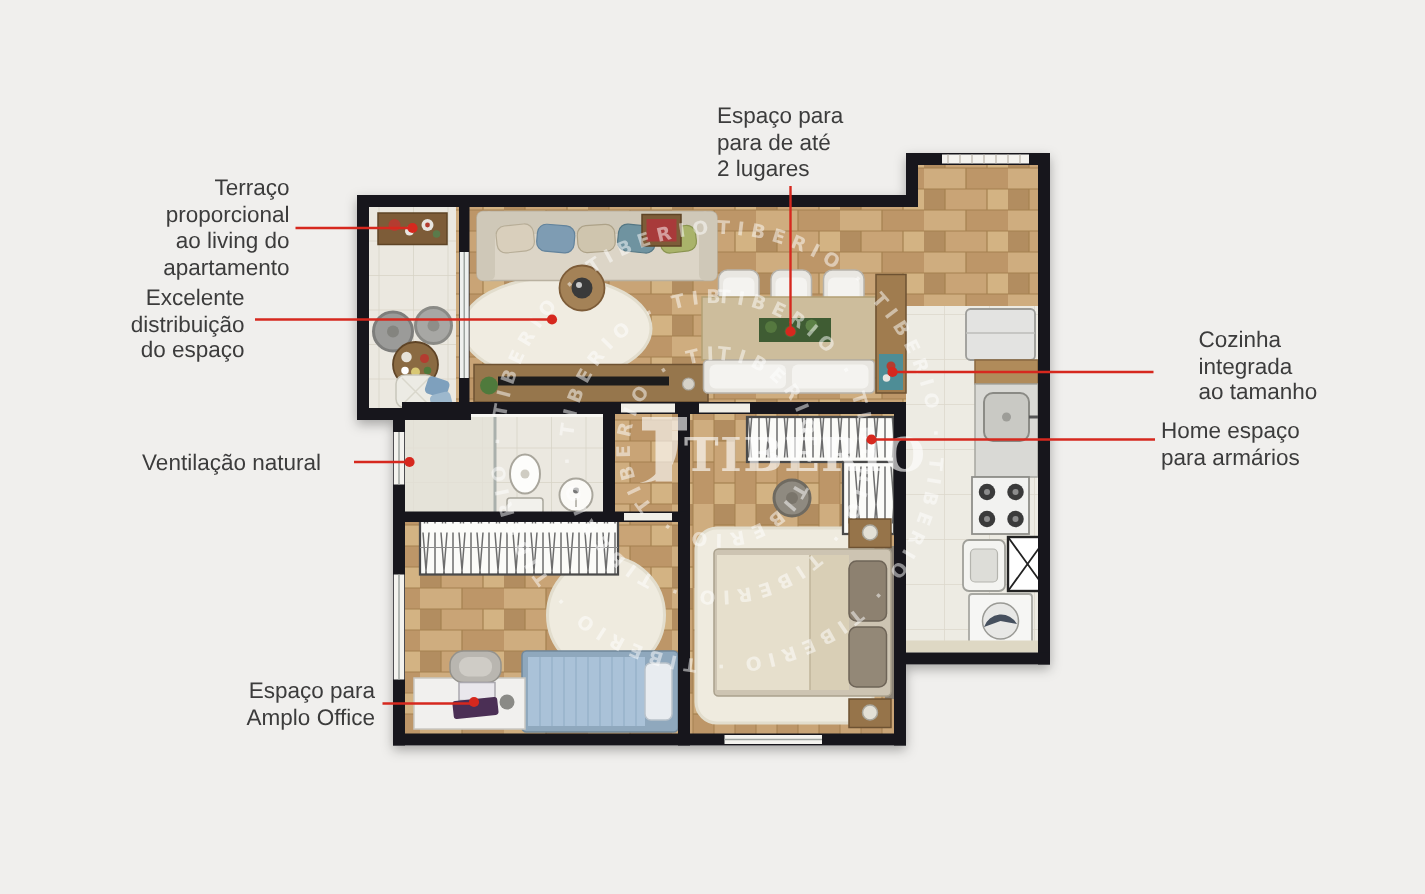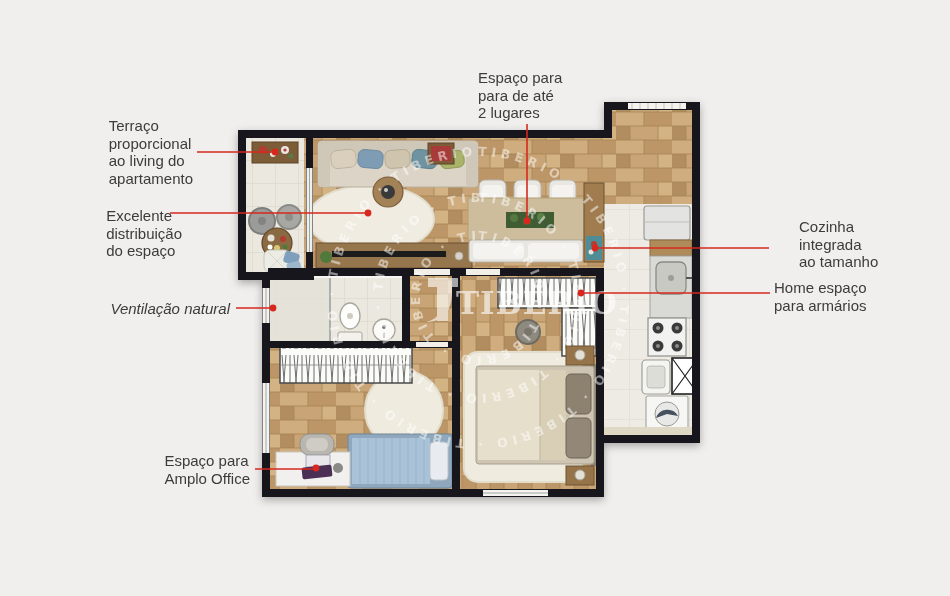--- a/index.html
+++ b/index.html
@@ -1,24 +1,24 @@
 <!DOCTYPE html>
 <html style="--accent: #d6281e; --label: #3c3c3c; --wall: #17161c; --wood: #c6a173; --tile: #ebe8e0;"><head>
 <meta charset="utf-8">
 <style>
   html,body{margin:0;padding:0;}
   body{background:#f0efed;font-family:"Liberation Sans",sans-serif;}
   #stage{position:relative;width:950px;height:596px;background:#f0efed;overflow:hidden;}
   #plan-svg{position:absolute;left:0;top:0;}
   .lbl{position:absolute;font:15px/17.5px "Liberation Sans",sans-serif;color:var(--label,#3c3c3c);}
   .lbl span{display:block;}
-  .lbl.al-right{text-align:left;}
+  .lbl.al-right{text-align:right;}
   #lbl-terrace{right:757px;top:117px;}
-  #lbl-distribution{right:768px;top:190px;margin-top:17px;}
-  #lbl-ventilation{right:720px;top:300px;font-style:italic;}
+  #lbl-distribution{right:787px;top:190px;}
+  #lbl-ventilation{right:736px;top:300px;}
   #lbl-homeoffice{right:700px;top:452px;}
   #lbl-dining{left:478px;top:69px;}
   #lbl-kitchen{left:799px;top:218px;}
   #lbl-closets{left:774px;top:279px;}
   .callout{stroke:var(--accent,#d6281e);stroke-width:1.6;fill:none;}
   .dot{fill:var(--accent,#d6281e);stroke:none;}
 </style>
 </head>
 <body>
 

